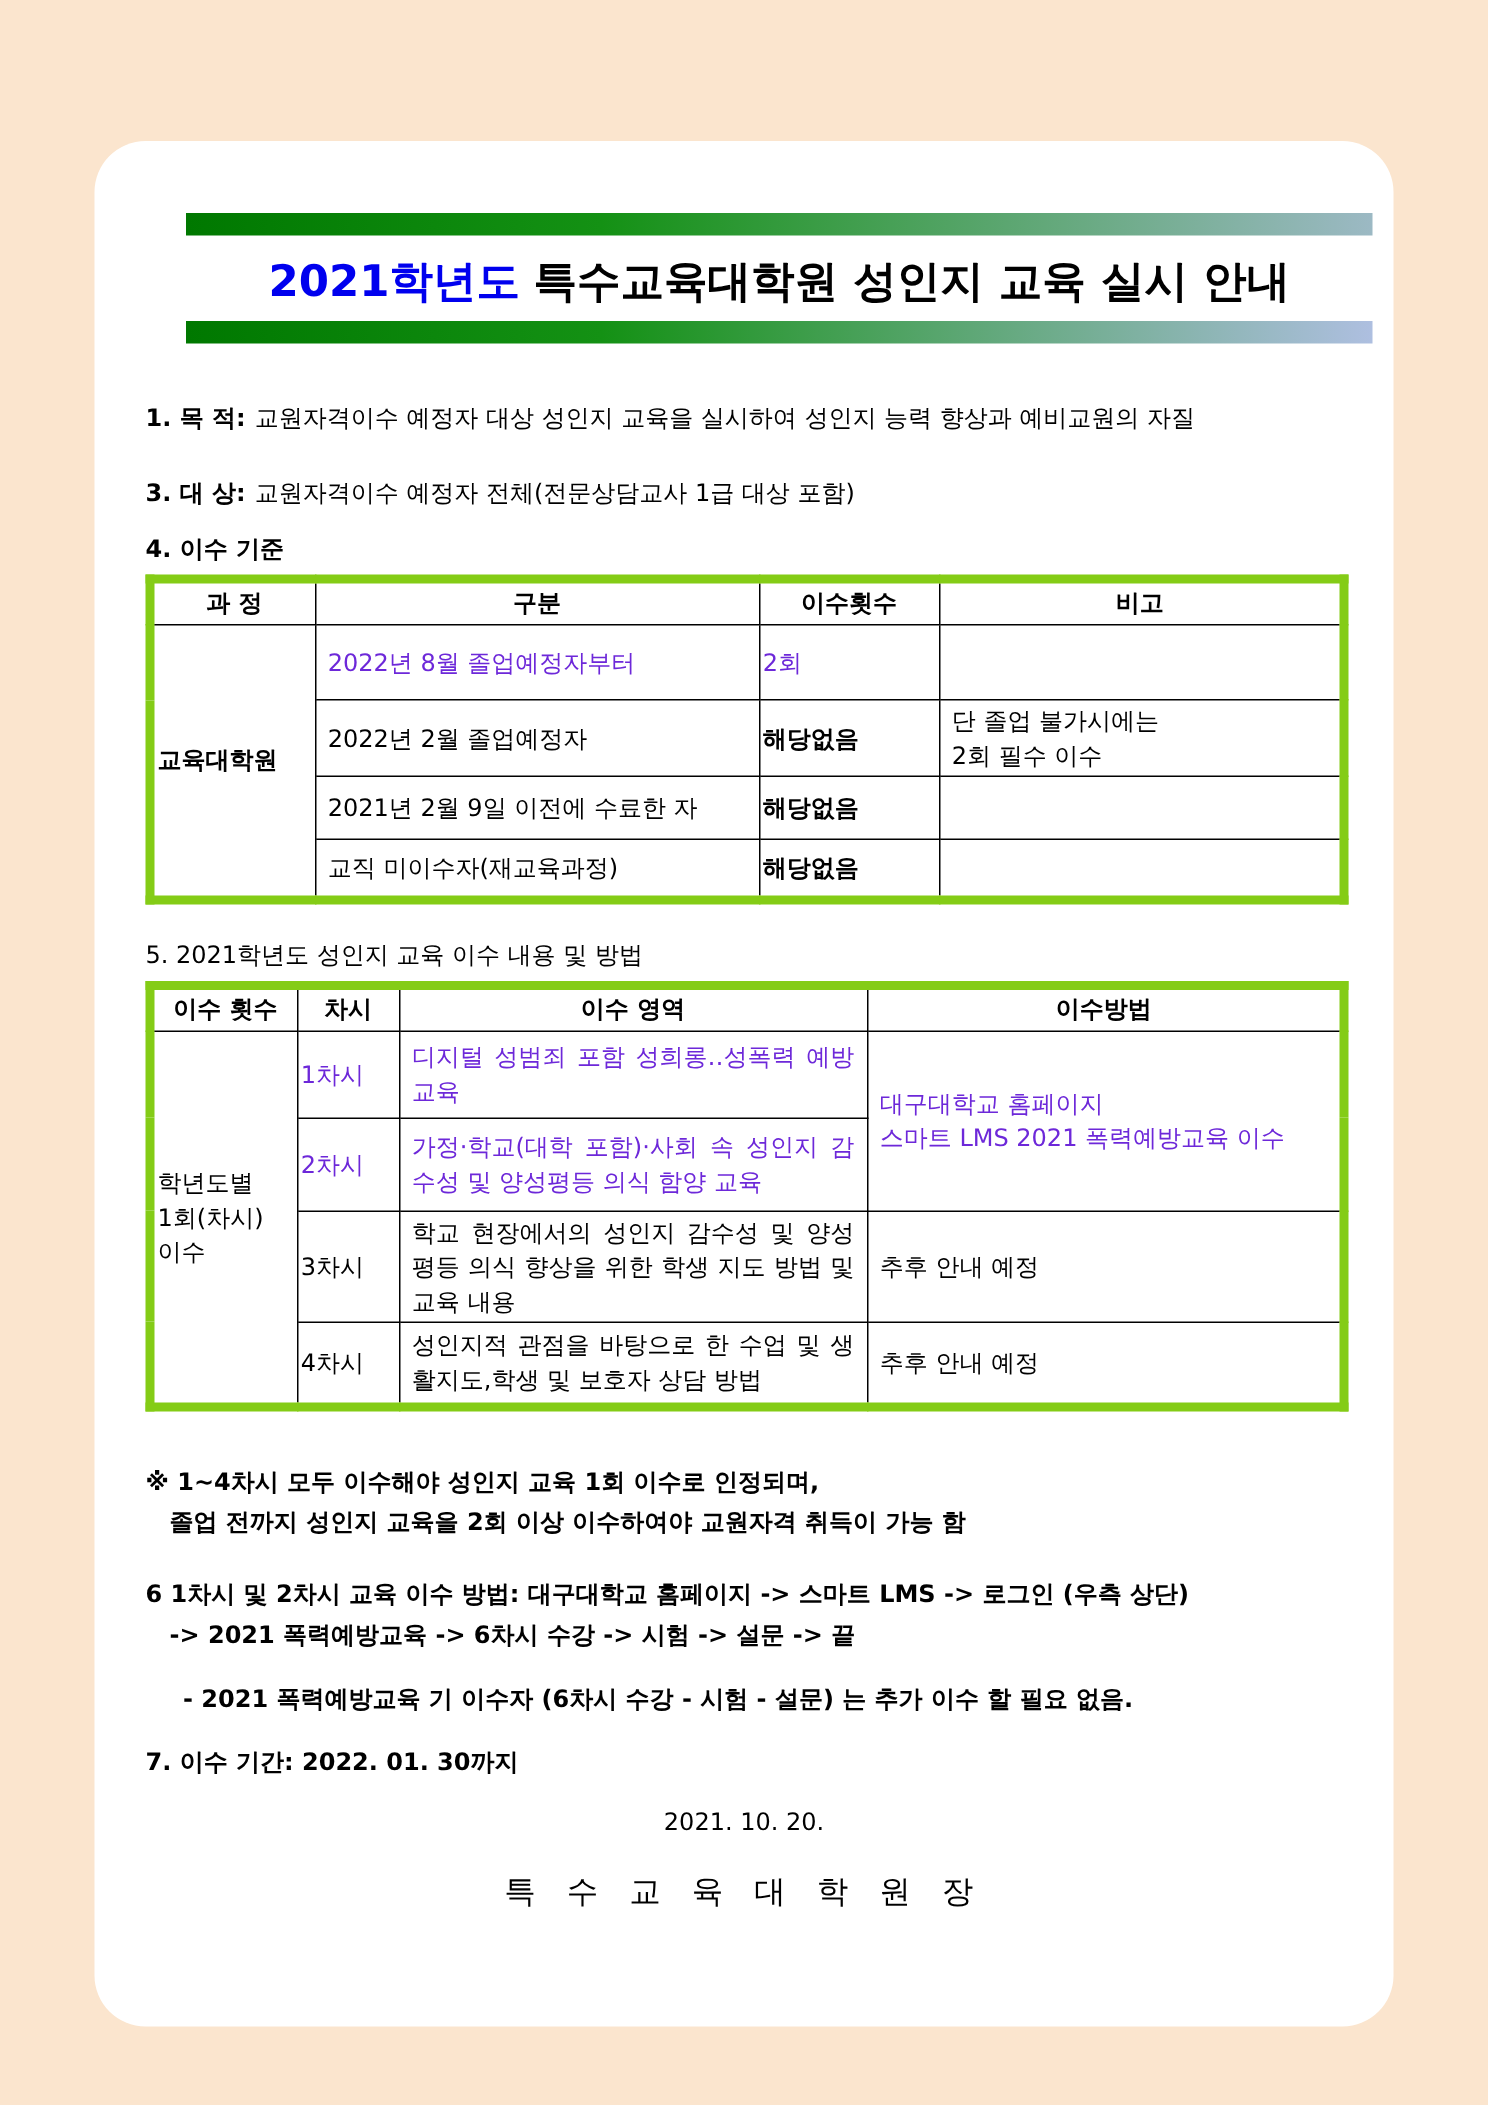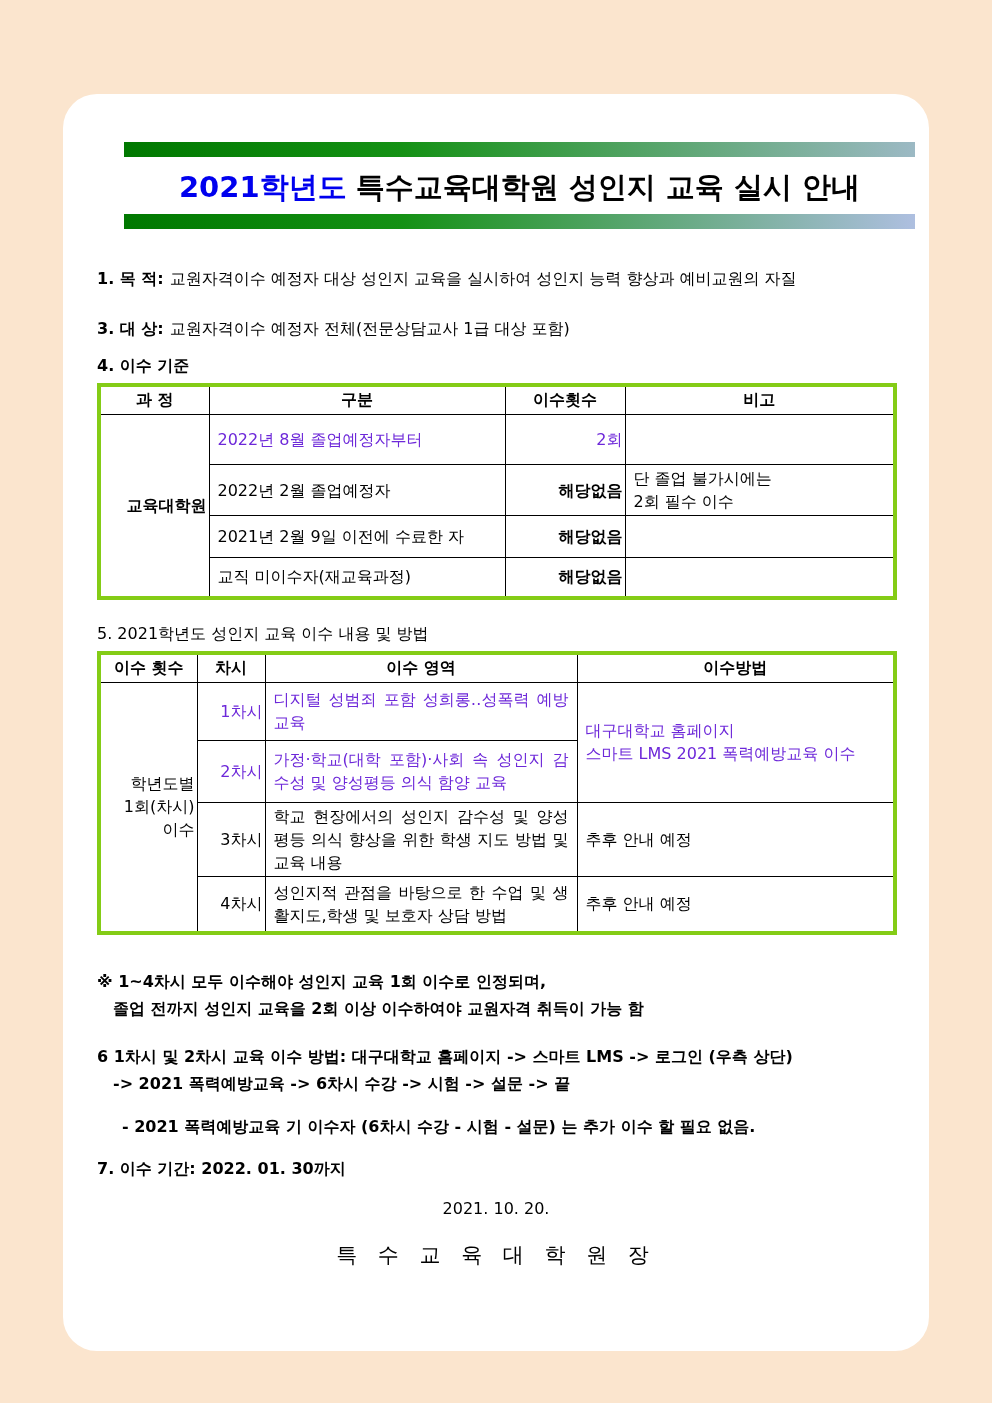--- a/index.html
+++ b/index.html
@@ -41,27 +41,27 @@
   .red-line{margin-top:16px;padding-left:25px;color:#000000;font-weight:bold;}
   .s7{margin-top:15px;font-weight:bold;}
   .date-line{margin-top:13px;text-align:center;width:798px;}
   .sig-line{
     margin-top:13px;text-align:center;width:798px;
     font-size:21px;line-height:40px;letter-spacing:7px;white-space:nowrap;
   }
 
   
   table{border-collapse:collapse;table-layout:fixed;margin-left:34px;font-size:16px;}
-  .tbl{width:796px;border:4px solid #84cc16;}
+  .tbl{width:796px;border:6px solid #84cc16;}
   .tbl th,.tbl td{border:1px solid #000;vertical-align:middle;}
   .tbl th{height:27px;font-weight:bold;text-align:center;padding:0;}
   .tbl td{padding:2px 8px;line-height:23px;}
   .tbl1{margin-top:4px;}
   .tbl2{margin-top:4px;}
-  td.ctr{text-align:right;padding:2px 2px;}
+  td.ctr{text-align:left;padding:2px 2px;}
   td.blue, .blue-txt{color:#6d28d9;}
   td.bold{font-weight:bold;}
   td.pre{white-space:pre-line;}
   td.just{text-align:justify;}
   .tbl1 tr.r1{height:50px;}
   .tbl1 tr.r2{height:44px;}
   .tbl1 tr.r3{height:42px;}
   .tbl1 tr.r4{height:40px;}
   .tbl2 tr.r1{height:58px;}
   .tbl2 tr.r2{height:62px;}

